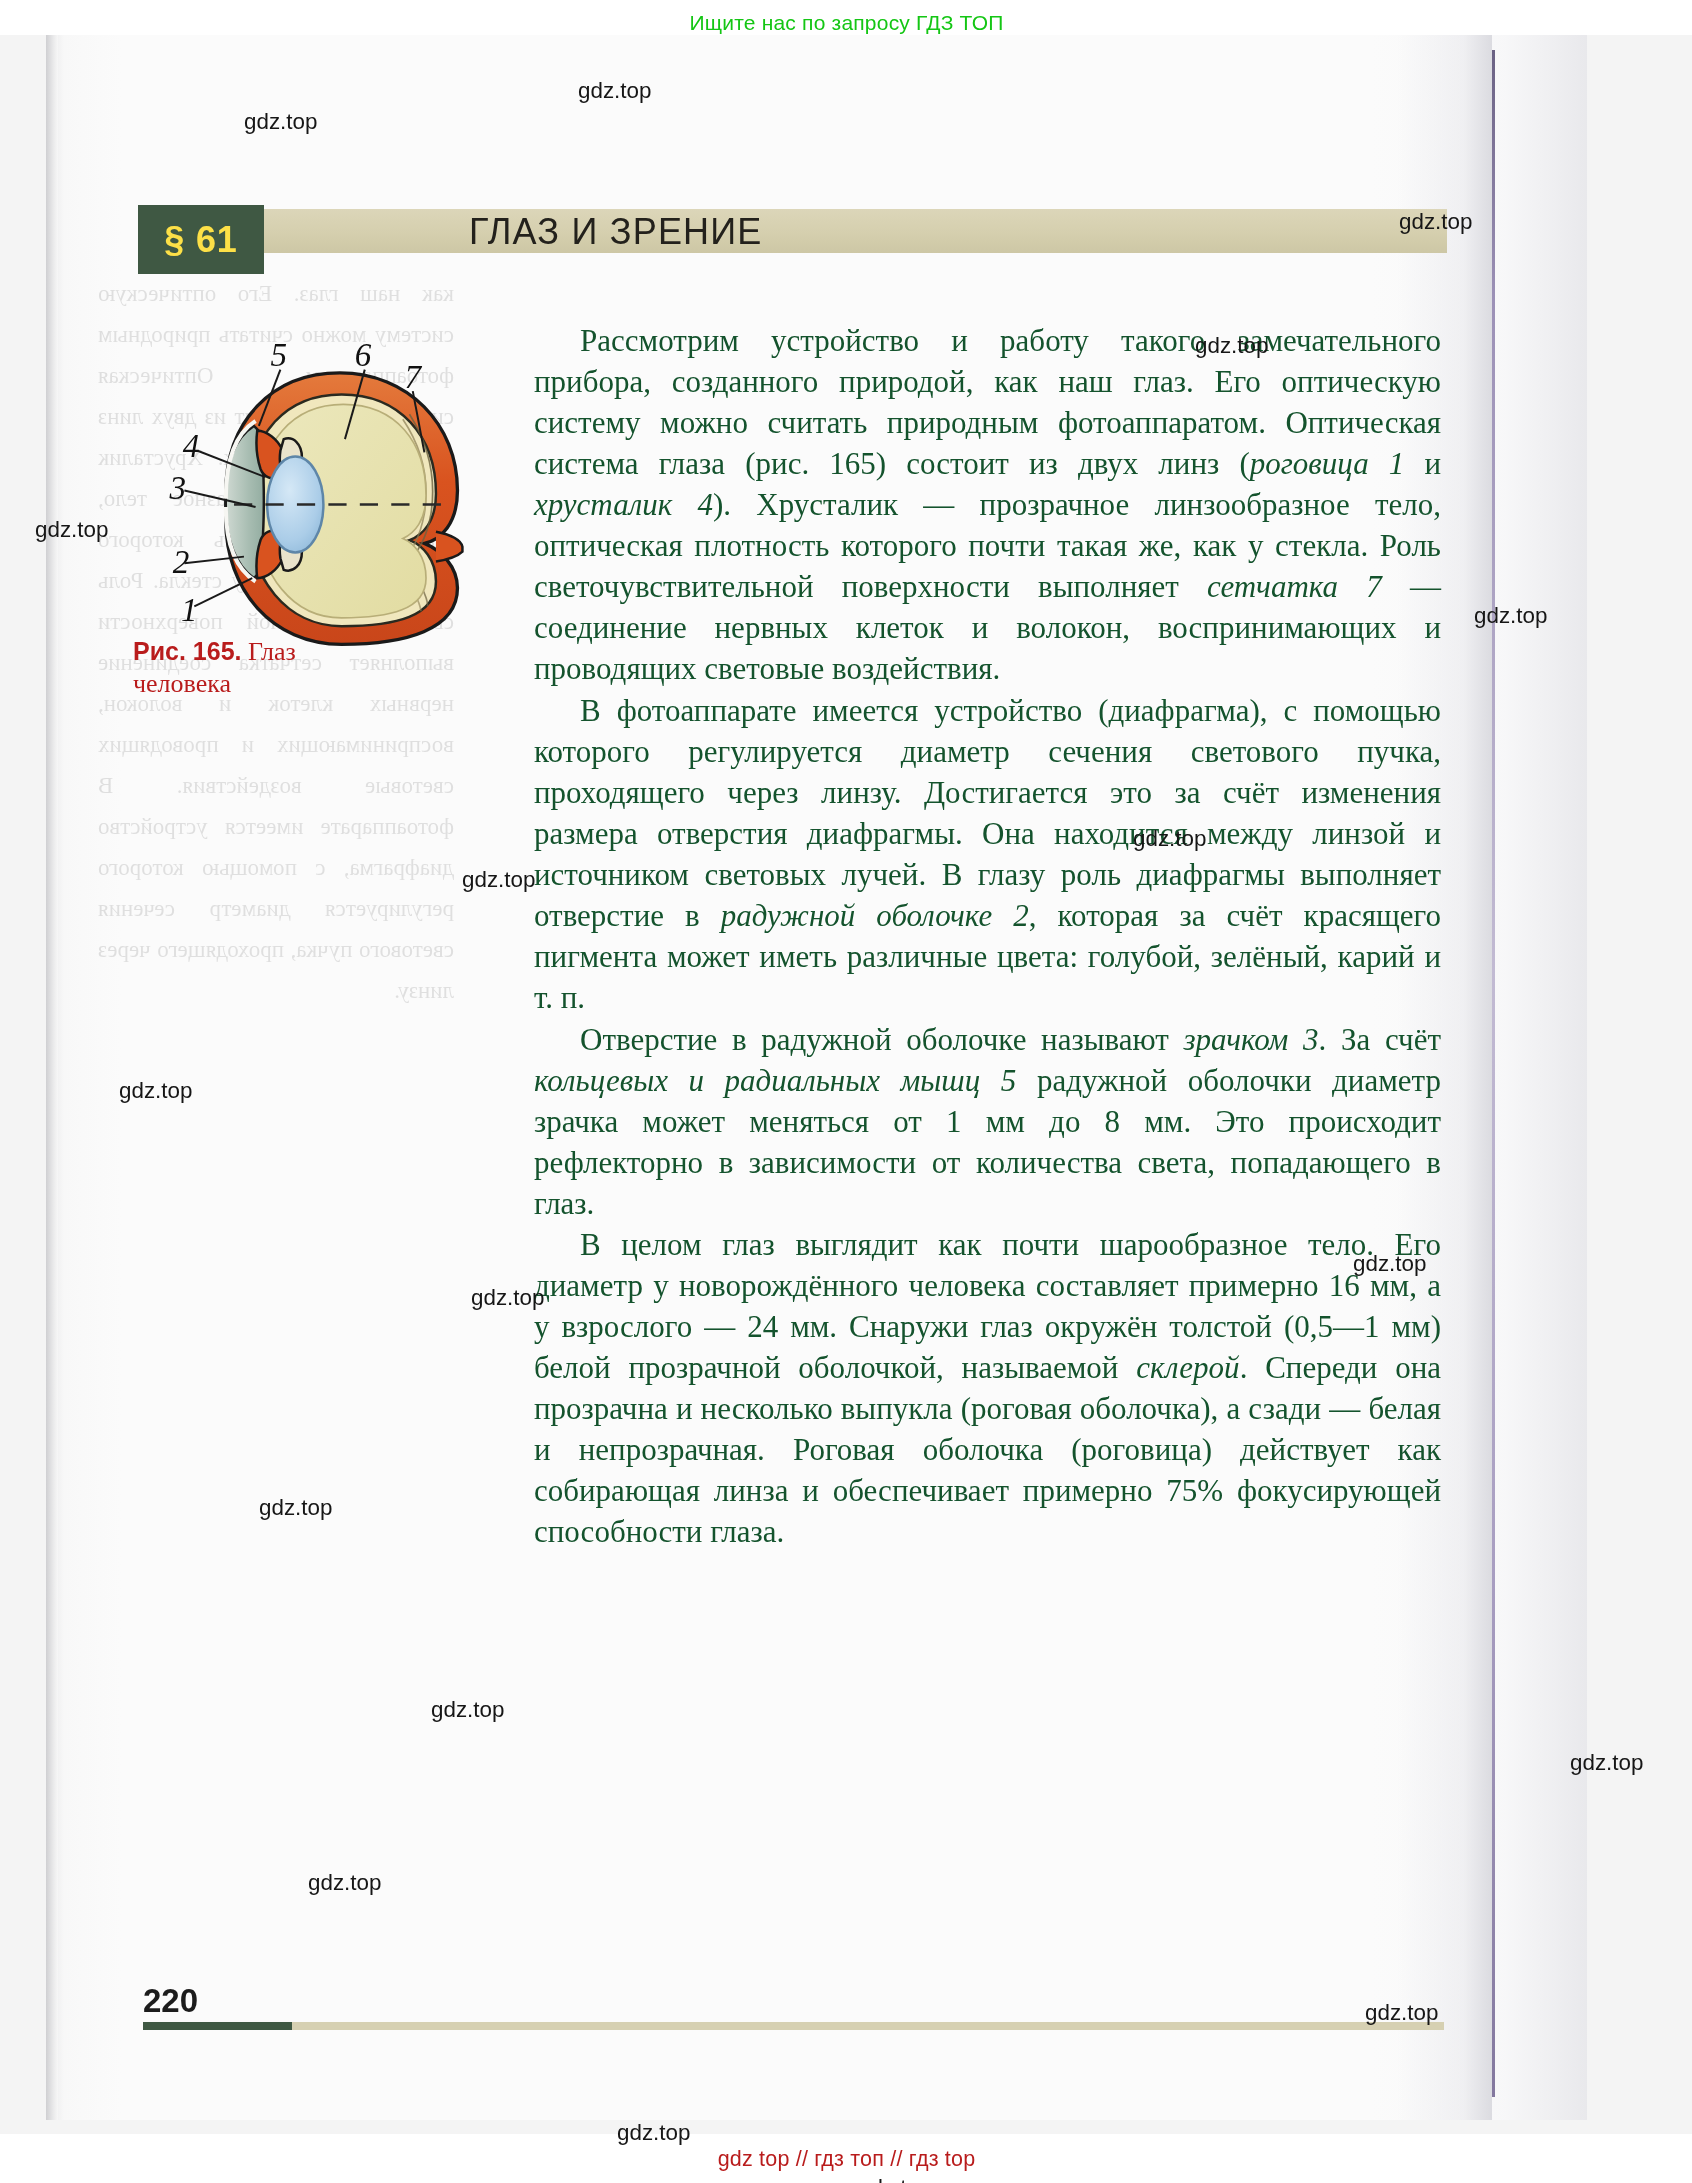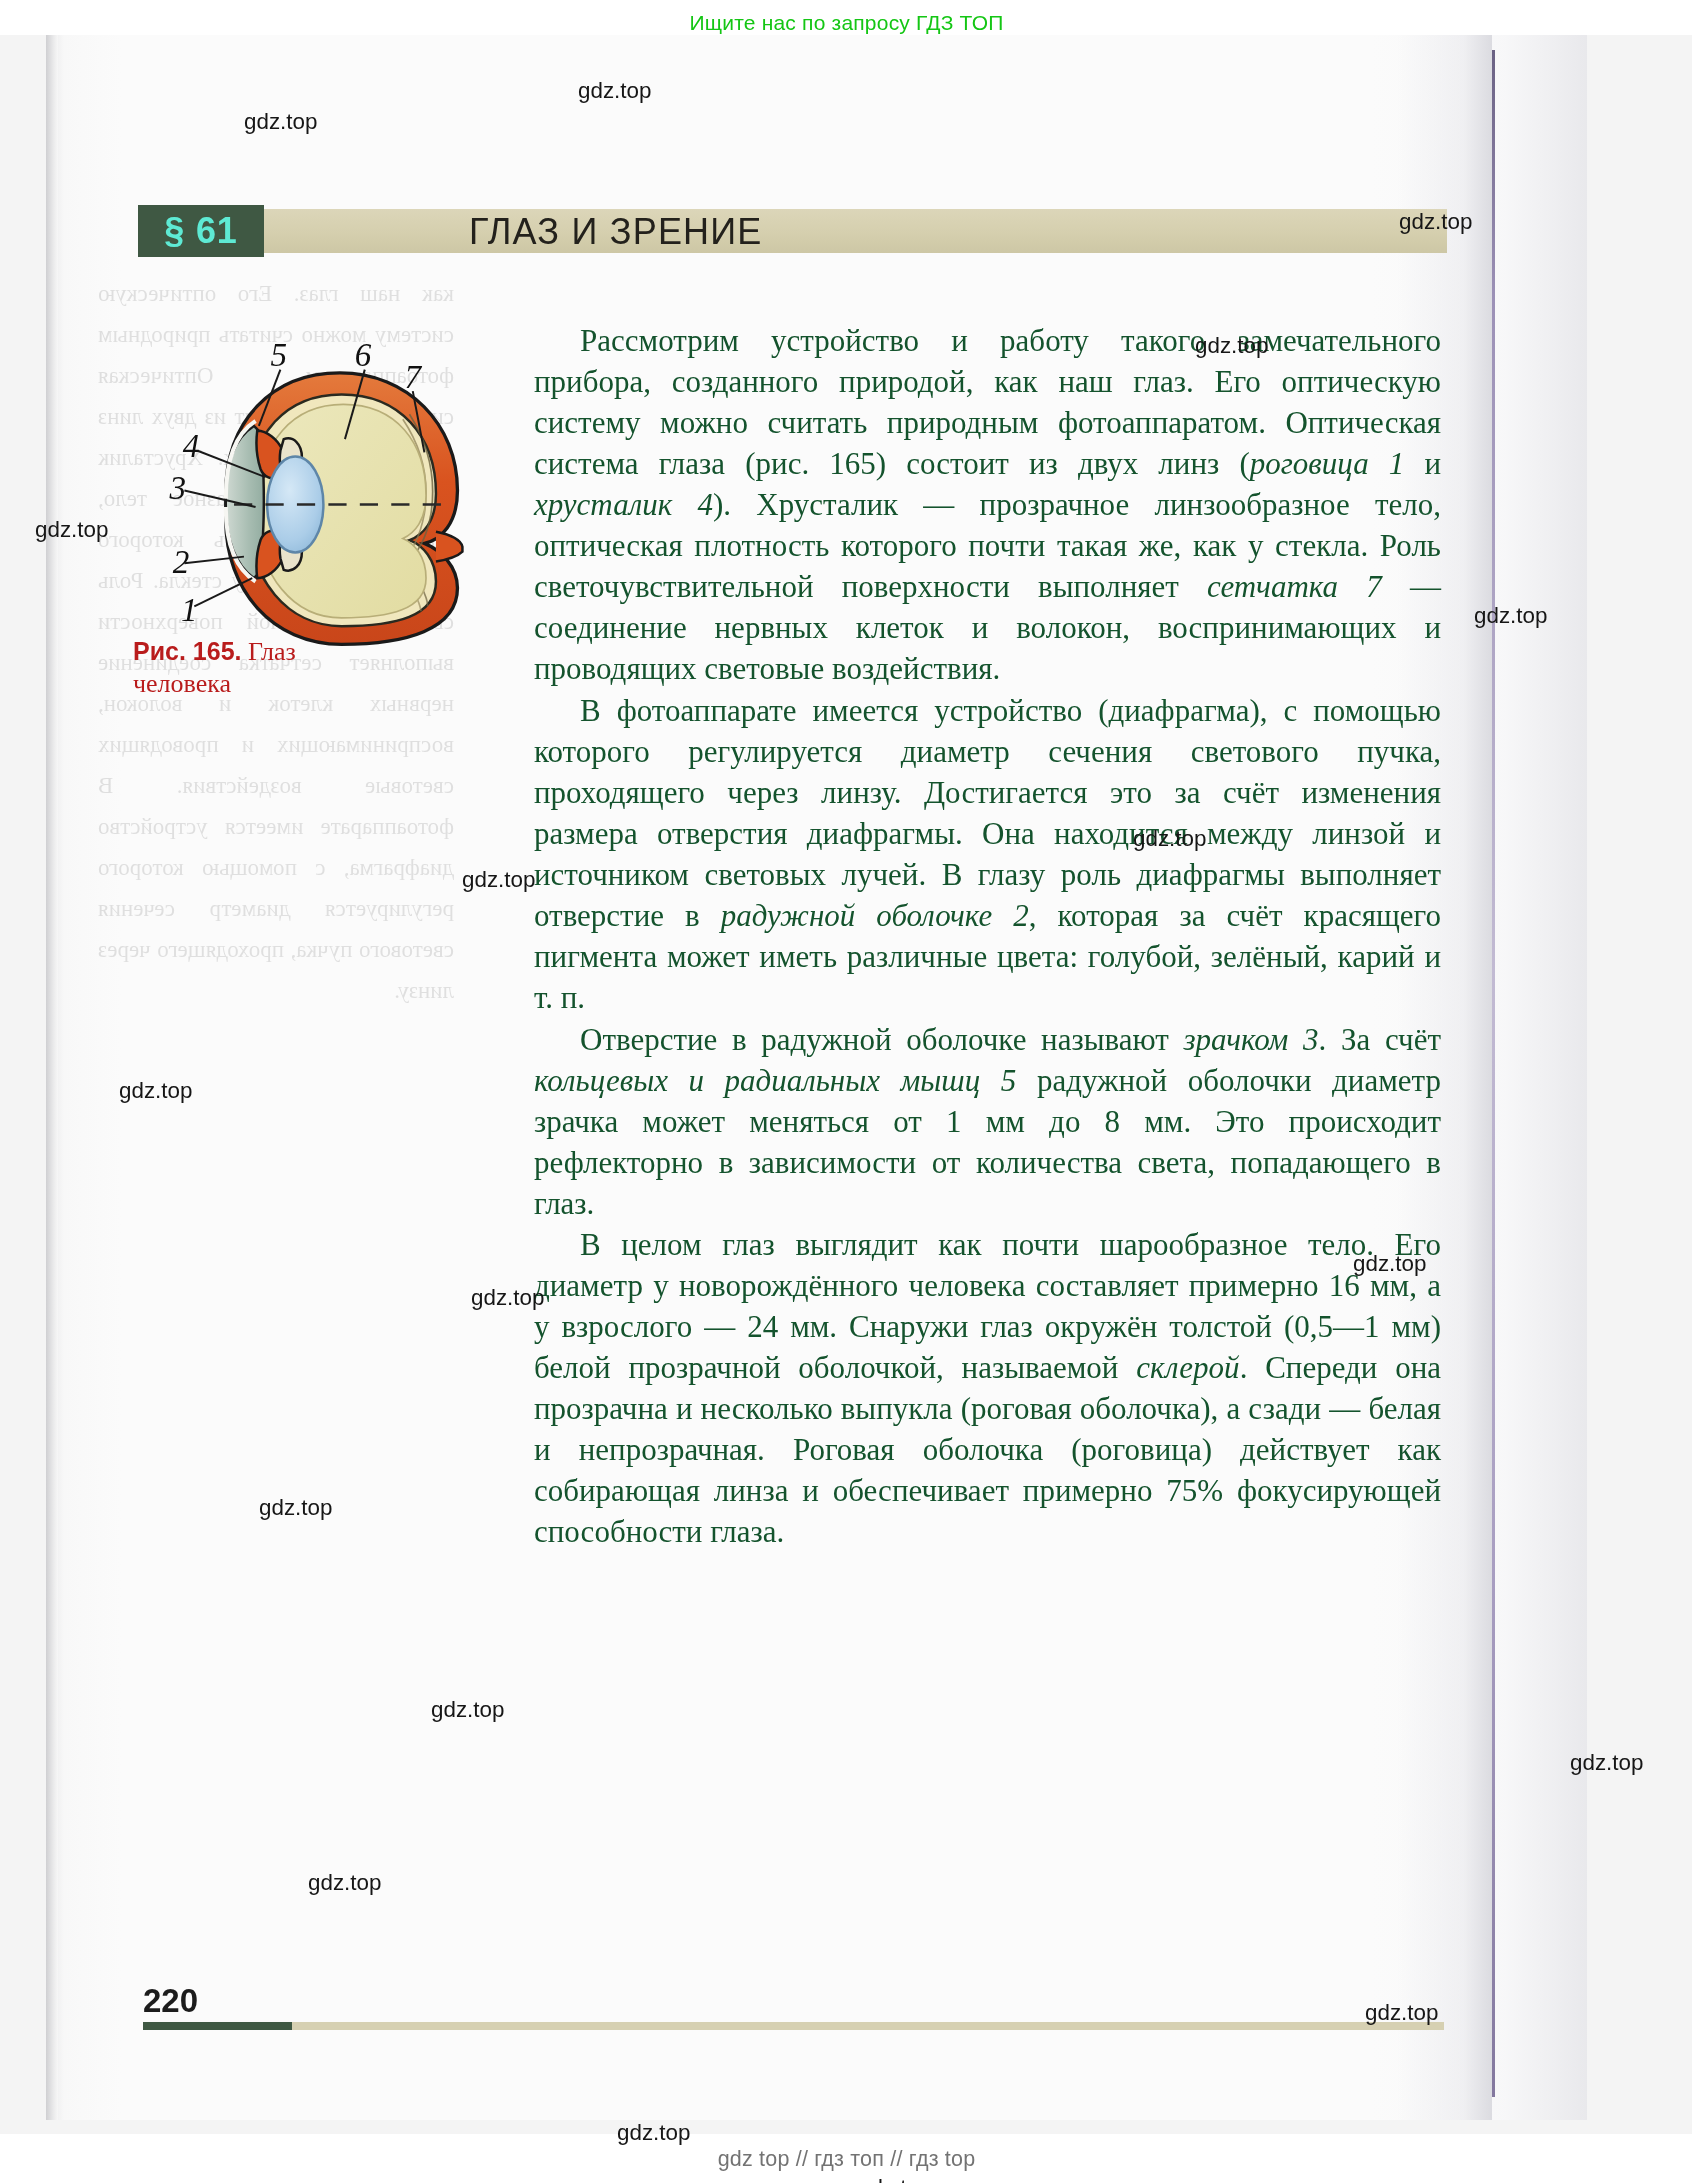--- a/index.html
+++ b/index.html
@@ -74,23 +74,23 @@
 
   
   .sec-head{
     position:absolute;left:138px;top:205px;width:1309px;height:52px;
   }
   .sec-banner{
     position:absolute;left:0;top:4.1px;width:1309px;height:44px;
     background:linear-gradient(180deg,#dcd6b9 0%,#d5cfae 55%,#cdc7a5 100%);
   }
   .sec-num{
-    position:absolute;left:0;top:0;width:126px;height:52px;
+    position:absolute;left:0;top:0;width:126px;height:69px;
     background:#3f5843;
-    color:#5eead4;
+    color:#fde047;
     font-family:"Liberation Sans", sans-serif;
     font-weight:bold;font-size:36px;
     display:flex;align-items:center;justify-content:center;
     letter-spacing:0.8px;
   }
   .sec-title{
     position:absolute;left:331px;top:5px;height:44px;
     display:flex;align-items:center;
     font-family:"Liberation Sans", sans-serif;
     font-weight:normal;font-size:36px;
@@ -311,21 +311,21 @@
     <p><span>Отверстие в радужной оболочке называют </span><i>зрачком 3</i><span>. За счёт </span><i>кольцевых и радиальных мышц 5</i><span> радужной оболочки диаметр зрачка может меняться от 1 мм до 8 мм. Это происходит рефлекторно в зависимости от количества света, попадающего в глаз.</span></p>
     <p><span>В целом глаз выглядит как почти шарообразное тело. Его диаметр у новорождённого человека составляет примерно 16 мм, а у взрослого — 24 мм. Снаружи глаз окружён толстой (0,5—1 мм) белой прозрачной оболочкой, называемой </span><i>склерой</i><span>. Спереди она прозрачна и несколько выпукла (роговая оболочка), а сзади — белая и непрозрачная. Роговая оболочка (роговица) действует как собирающая линза и обеспечивает примерно 75% фокусирующей способности глаза.</span></p>
   </div>
 
 <div class="pagenum">220</div>
 <div class="rule">
   <div class="rule-dark"></div>
 </div>
 
 <div class="footer">
-  <span class="footer-text" style="color: #737373;">gdz top  //  гдз топ  //  гдз top</span>
+  <span class="footer-text" style="color: #b91c1c;">gdz top  //  гдз топ  //  гдз top</span>
 </div>
 
 <div id="wm-layer">
     <div class="wm" style="left: 244px; top: 68px;">gdz.top</div>
     <div class="wm" style="left: 578px; top: 37px;">gdz.top</div>
     <div class="wm" style="left: 1399px; top: 168px;">gdz.top</div>
     <div class="wm" style="left: 1195px; top: 292px;">gdz.top</div>
     <div class="wm" style="left: 35px; top: 476px;">gdz.top</div>
     <div class="wm" style="left: 1474px; top: 562px;">gdz.top</div>
     <div class="wm" style="left: 1133px; top: 785px;">gdz.top</div>

